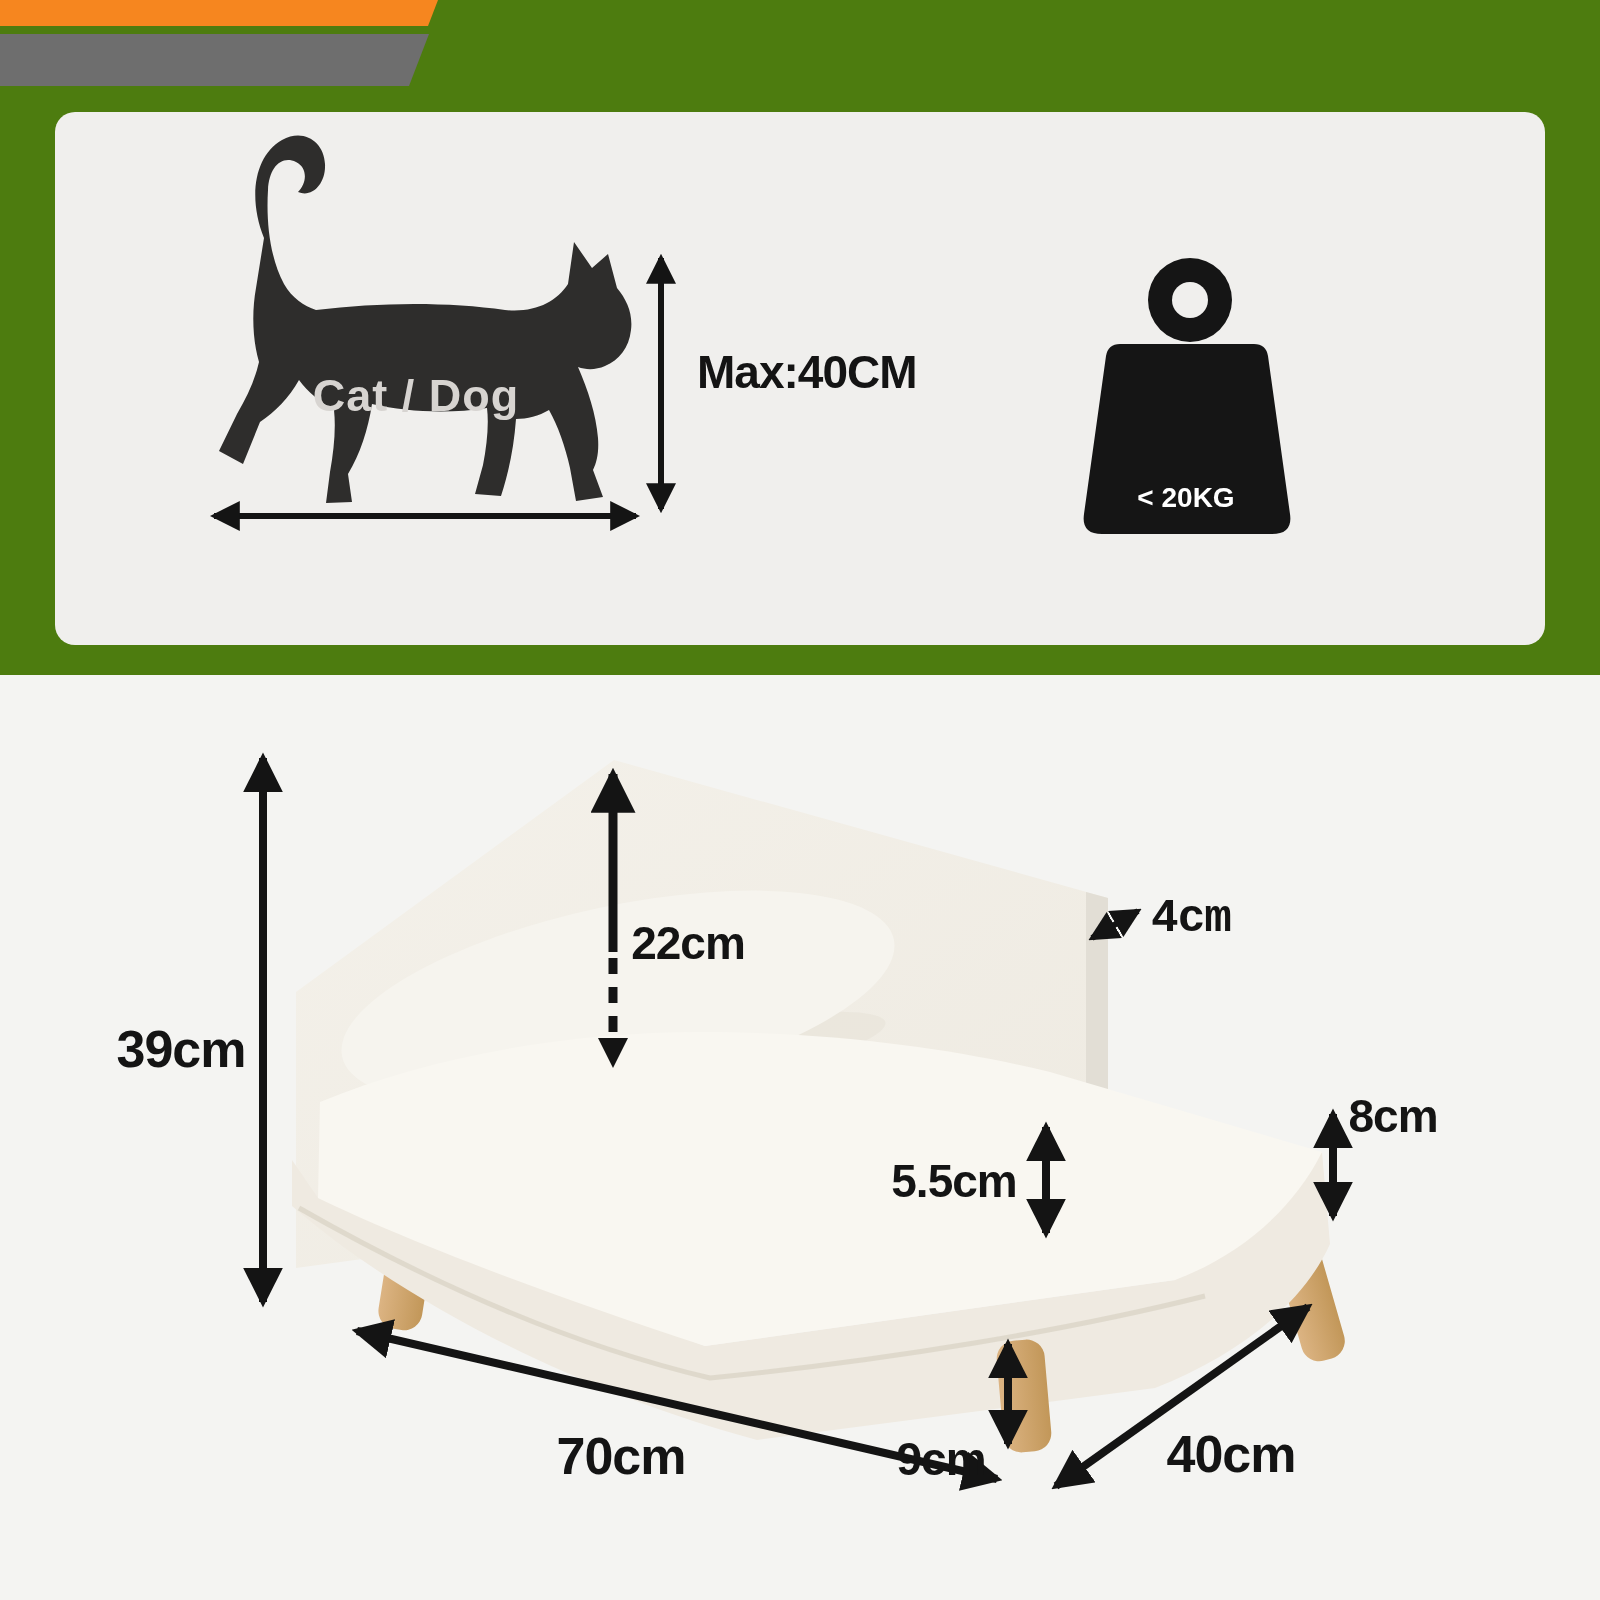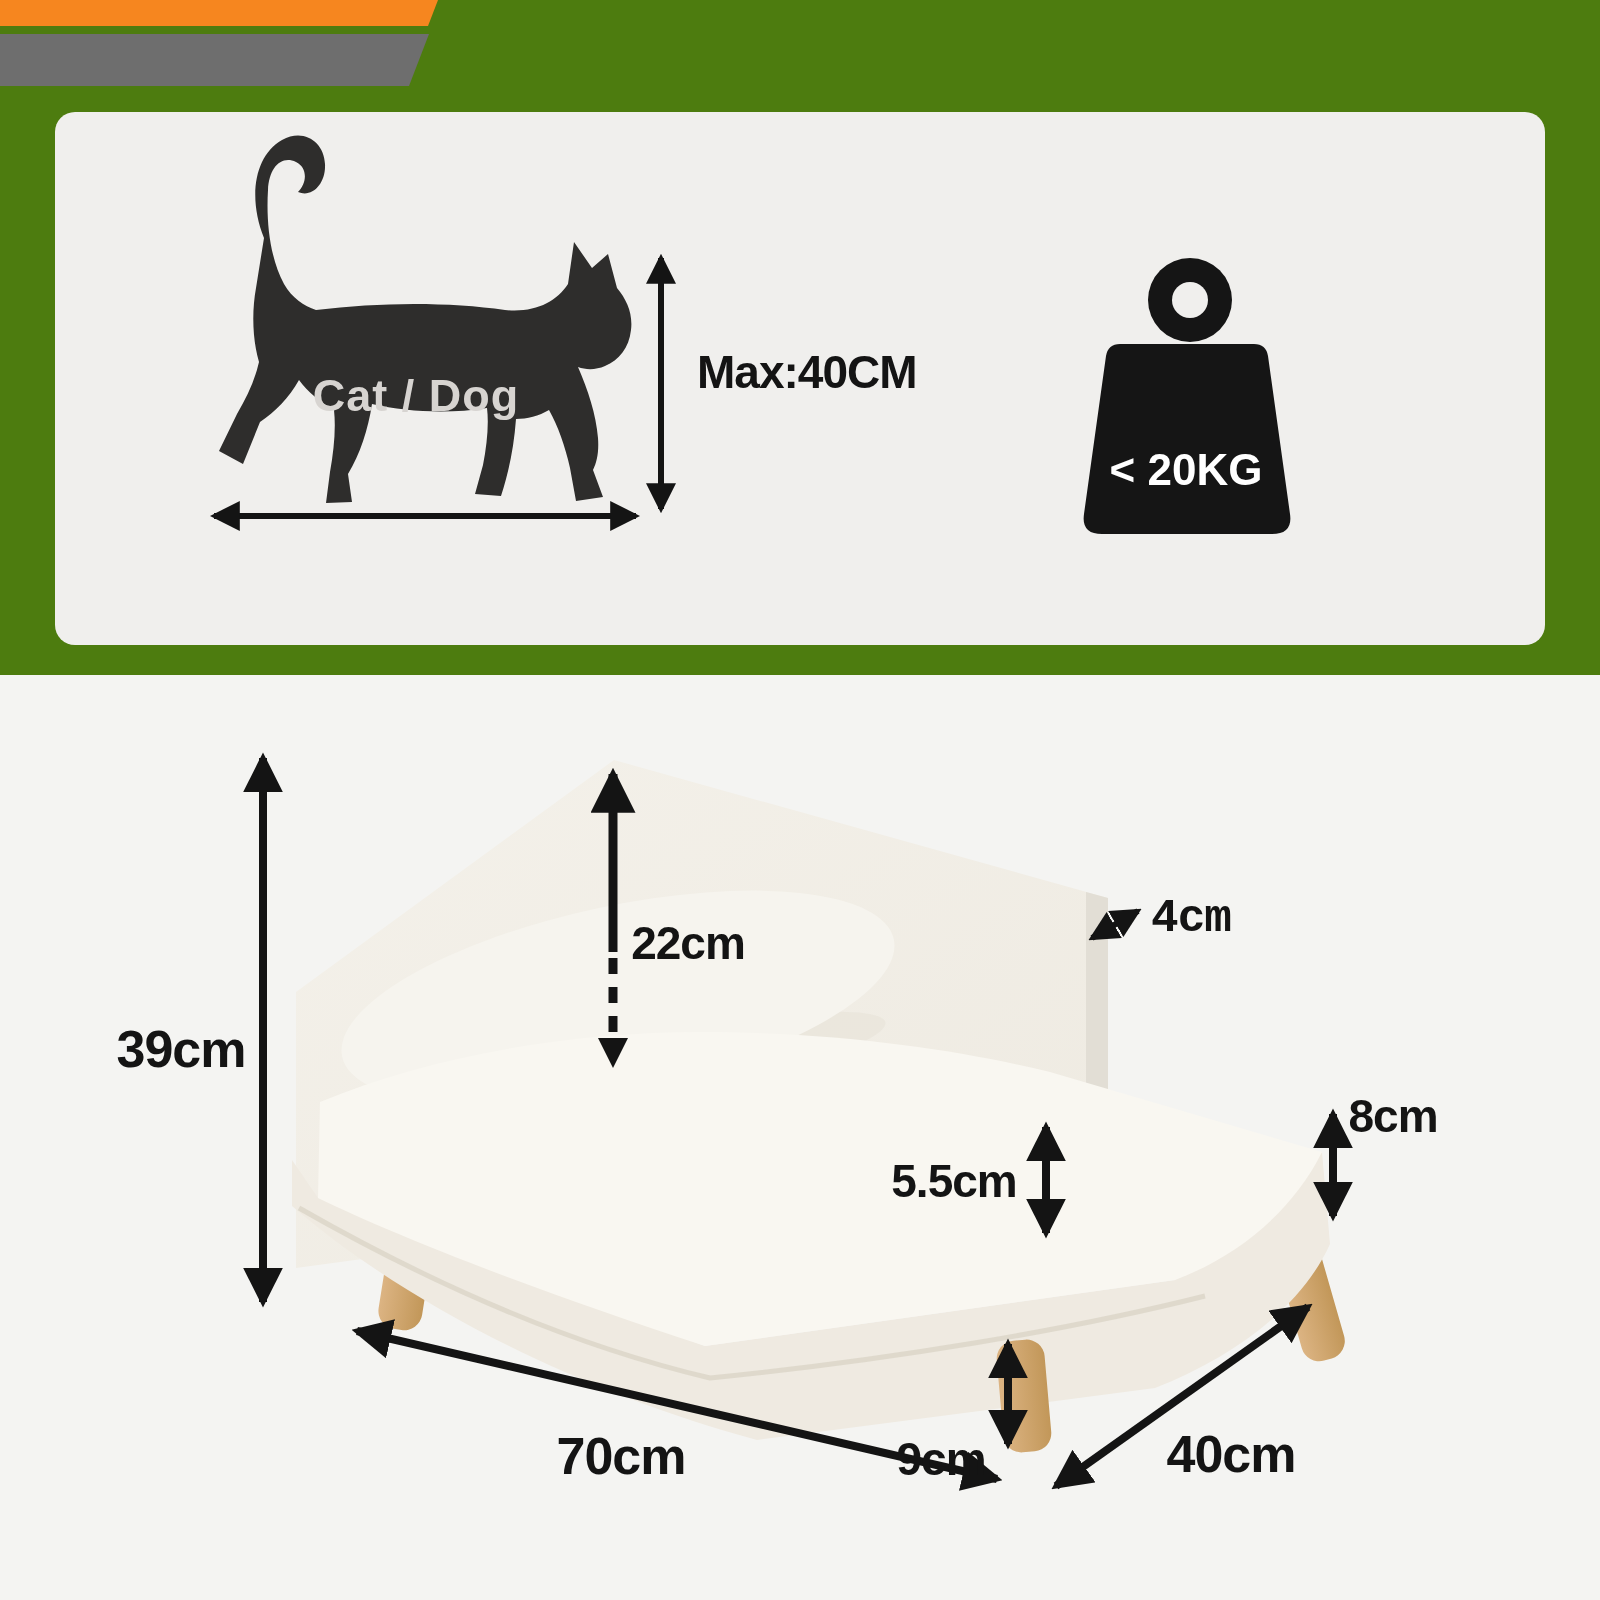--- a/index.html
+++ b/index.html
@@ -17,21 +17,21 @@
     background:#f4f4f2;
   }
   svg.scene{position:absolute;left:0;top:0;}
   .lbl{
     position:absolute;font-weight:700;color:#141414;white-space:nowrap;
     transform:translate(-50%,-50%);letter-spacing:-1px;
   }
   .s52{font-size:52px;margin-top:16px;}
   .s46{font-size:46px;}
   .s45{font-size:45px;}
-  .s40{font-size:44px;}
+  .s40{font-size:28px;margin-top:28px;}
   .lbl.left-align{transform:translate(0,-50%);}
   .lbl.on-dark{color:#d7d4d1;letter-spacing:1px;}
   .lbl.on-black{color:#ffffff;letter-spacing:0;}
 </style>
 </head>
 <body>
 
 <div id="stage">
 
   <svg class="stripe" width="460" height="100">

